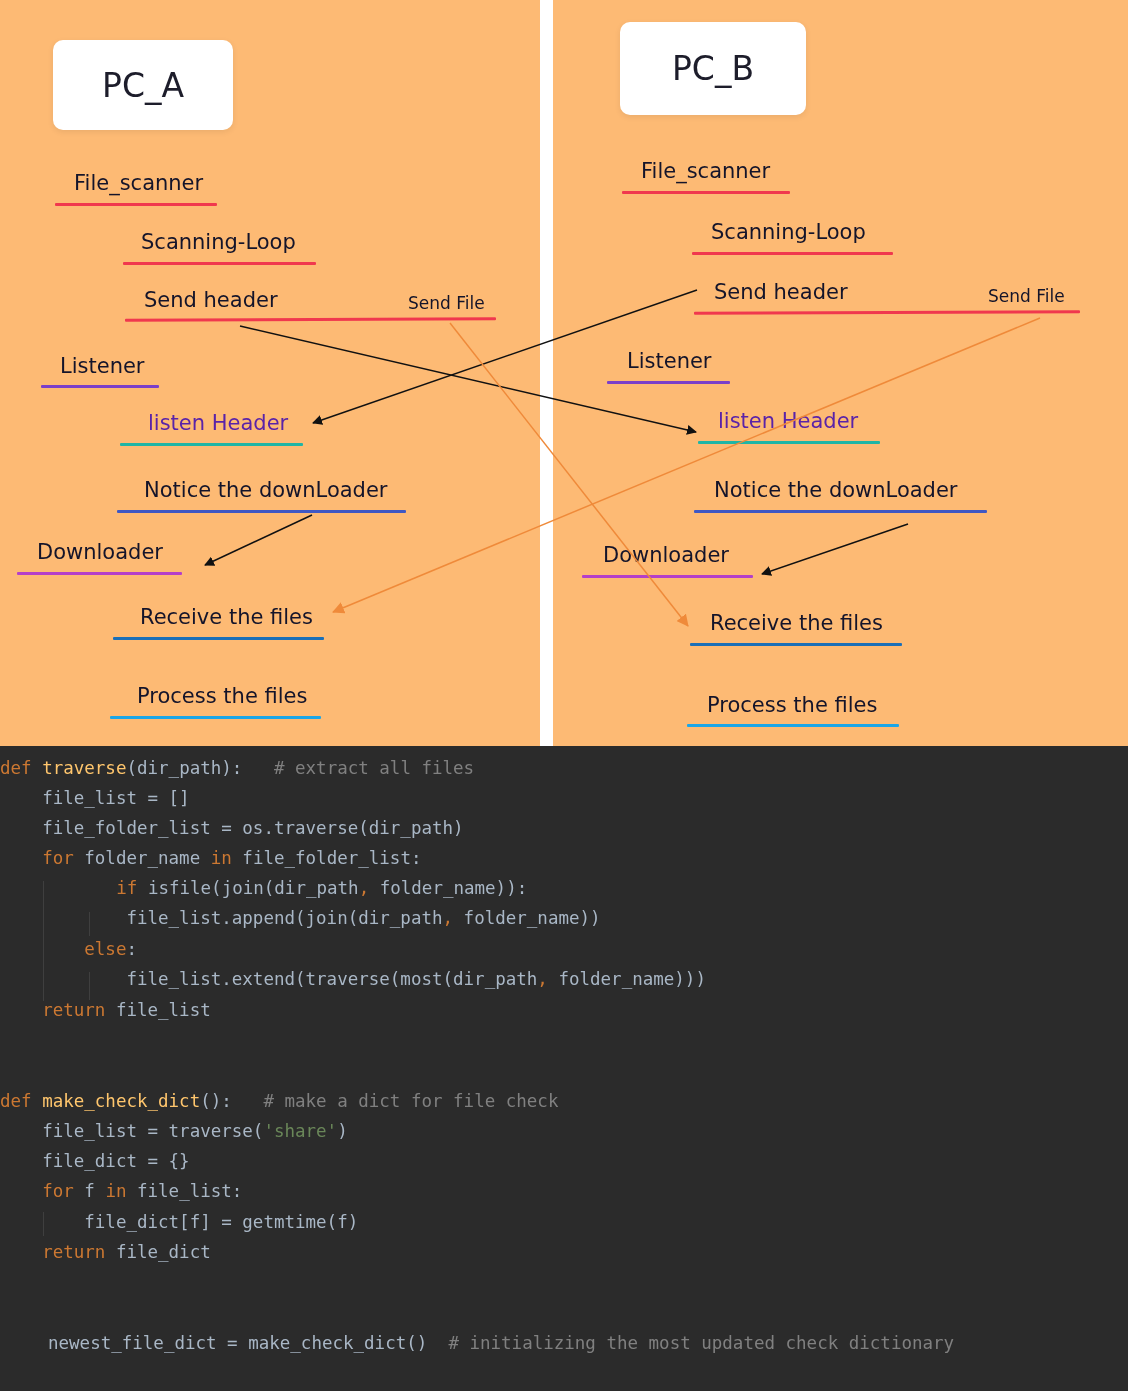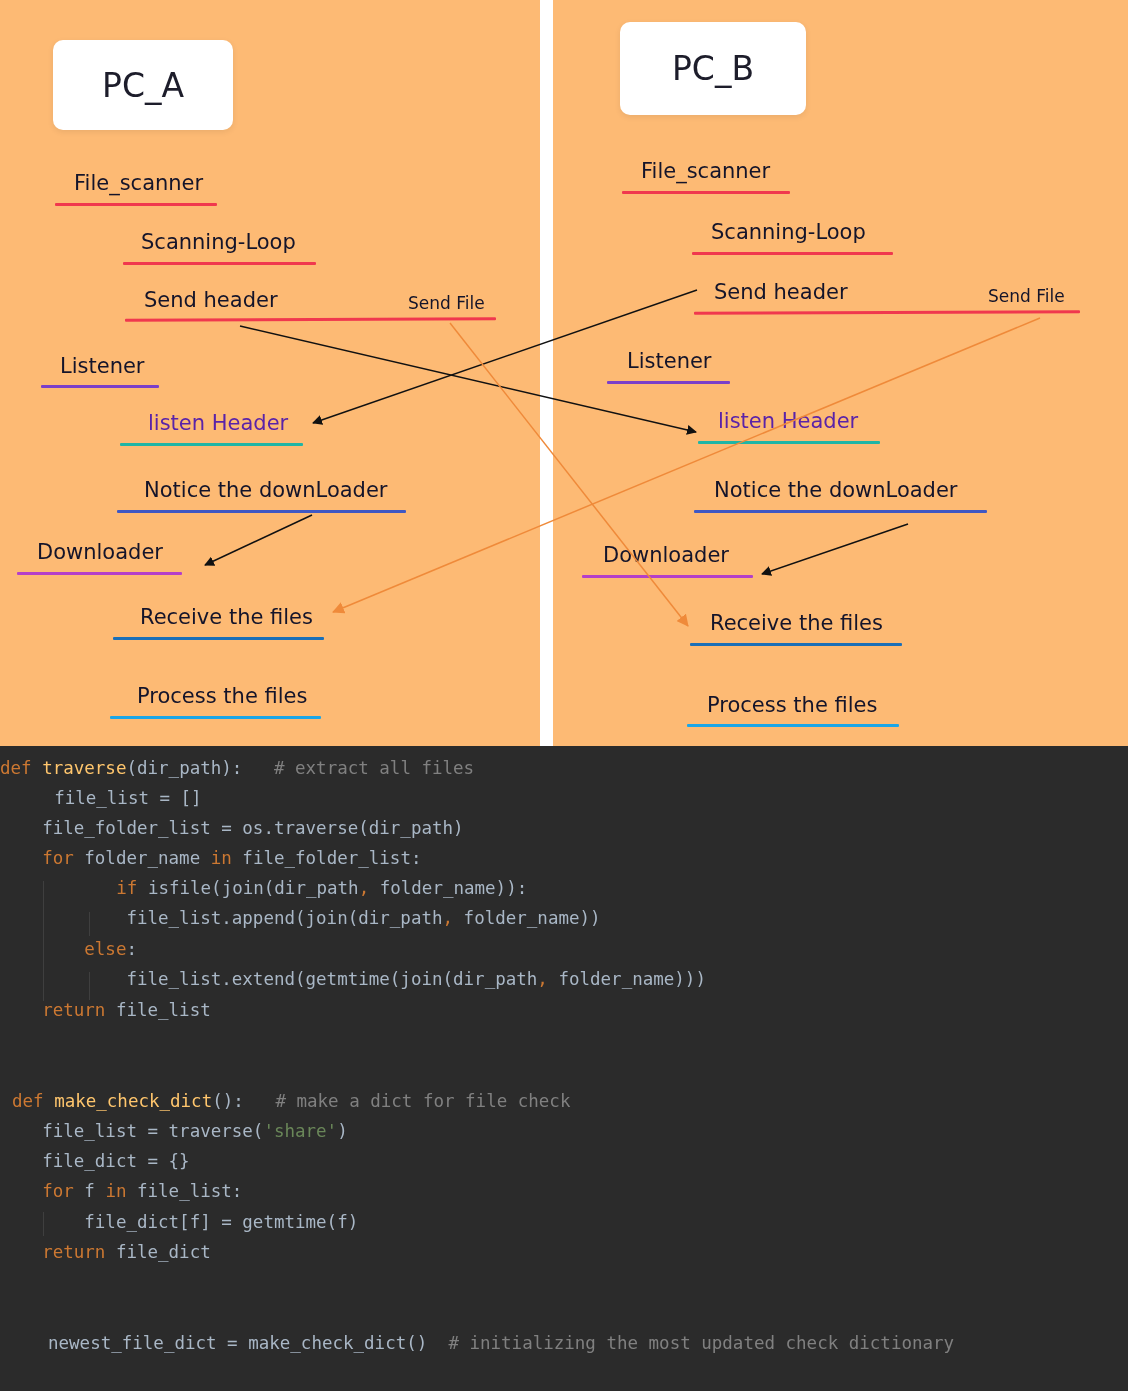--- a/index.html
+++ b/index.html
@@ -114,31 +114,31 @@
   </svg>
 </div>
 
 <div id="code">
   <div class="guide" style="left:43px;top:135px;height:120px;"></div>
   <div class="guide" style="left:89px;top:166px;height:24px;"></div>
   <div class="guide" style="left:89px;top:226px;height:28px;"></div>
   <div class="guide" style="left:43px;top:466px;height:24px;"></div>
   <div id="code-lines">
       <div class="cl" style="top: 10px; text-align: center;"><span class="kw">def </span><span class="fn">traverse</span><span>(dir_path):   </span><span class="cm"># extract all files</span></div>
-      <div class="cl" style="top: 40px; padding-left: 12px;"><span>    file_list = []</span></div>
+      <div class="cl" style="top: 40px;"><span>    file_list = []</span></div>
       <div class="cl" style="top: 70px;"><span>    file_folder_list = os.traverse(dir_path)</span></div>
       <div class="cl" style="top: 100px;"><span class="kw">    for </span><span>folder_name </span><span class="kw">in </span><span>file_folder_list:</span></div>
       <div class="cl" style="top: 130px; padding-left: 32px;"><span class="kw">        if </span><span>isfile(join(dir_path</span><span class="kw">, </span><span>folder_name)):</span></div>
       <div class="cl" style="top: 160px;"><span>            file_list.append(join(dir_path</span><span class="kw">, </span><span>folder_name))</span></div>
       <div class="cl" style="top: 191px; text-align: right;"><span class="kw">        else</span><span>:</span></div>
-      <div class="cl" style="top: 221px;"><span>            file_list.extend(getmtime(join(dir_path</span><span class="kw">, </span><span>folder_name)))</span></div>
+      <div class="cl" style="top: 221px;"><span>            file_list.extend(traverse(most(dir_path</span><span class="kw">, </span><span>folder_name)))</span></div>
       <div class="cl" style="top: 252px;"><span class="kw">    return </span><span>file_list</span></div>
       <div class="cl" style="top: 282px;"></div>
       <div class="cl" style="top: 312px;"></div>
-      <div class="cl" style="top: 343px; padding-left: 12px;"><span class="kw">def </span><span class="fn">make_check_dict</span><span>():   </span><span class="cm"># make a dict for file check</span></div>
+      <div class="cl" style="top: 343px;"><span class="kw">def </span><span class="fn">make_check_dict</span><span>():   </span><span class="cm"># make a dict for file check</span></div>
       <div class="cl" style="top: 373px;"><span>    file_list = traverse(</span><span class="st">'share'</span><span>)</span></div>
       <div class="cl" style="top: 403px;"><span>    file_dict = {}</span></div>
       <div class="cl" style="top: 433px;"><span class="kw">    for </span><span>f </span><span class="kw">in </span><span>file_list:</span></div>
       <div class="cl" style="top: 464px;"><span>        file_dict[f] = getmtime(f)</span></div>
       <div class="cl" style="top: 494px;"><span class="kw">    return </span><span>file_dict</span></div>
       <div class="cl" style="top: 524px;"></div>
       <div class="cl" style="top: 554px;"></div>
       <div class="cl" style="top: 585px; padding-left: 48px;"><span>newest_file_dict = make_check_dict()  </span><span class="cm"># initializing the most updated check dictionary</span></div>
     </div>
 </div>

